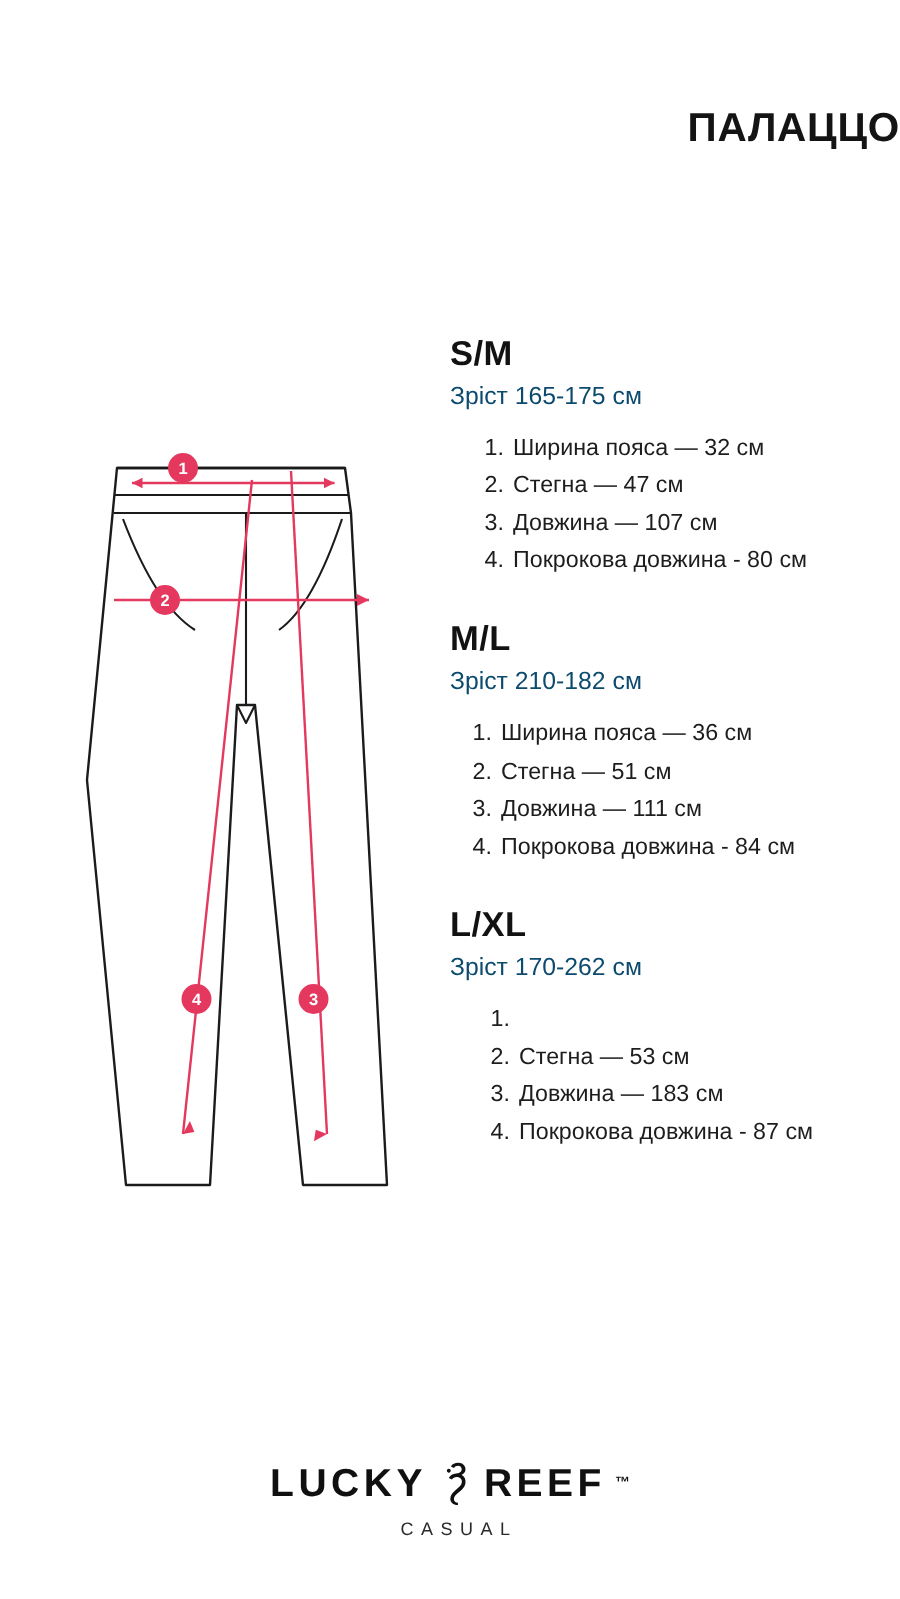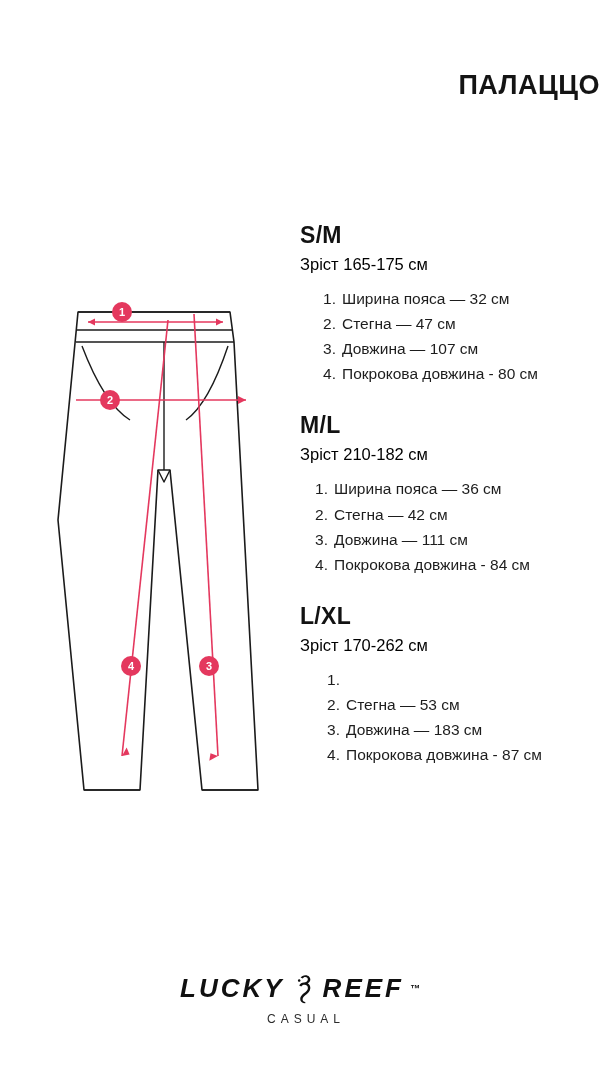--- a/index.html
+++ b/index.html
@@ -49,21 +49,21 @@
   .size-block { margin-bottom: 26px; }
   .size-name {
     font-size: 23px;
     font-weight: bold;
     color: #121212;
     letter-spacing: 0.3px;
     margin-bottom: 6px;
   }
   .size-height {
     font-size: 16.5px;
-    color: #000000;
+    color: #0c4a6e;
     margin-bottom: 12px;
   }
   .meas-list {
     list-style: none;
     margin: 0;
     padding: 0;
   }
   .meas-row {
     display: flex;
     font-size: 15.5px;
@@ -92,21 +92,20 @@
     text-align: center;
   }
   .brand {
     font-size: 26px;
     font-weight: bold;
     letter-spacing: 3px;
     color: #101010;
     display: inline-flex;
     align-items: center;
     gap: 10px;
-    font-style: italic;
   }
   .brand .tm {
     font-size: 10px;
     font-weight: bold;
     letter-spacing: 0;
     vertical-align: super;
     margin-left: -4px;
   }
   .brand-mark { display: inline-block; line-height: 0; }
   .tagline {
@@ -210,21 +209,21 @@
   <div class="size-block">
     <div class="size-name">M/L</div>
     <div class="size-height">Зріст 210-182 см</div>
     <ul class="meas-list indent-2">
       <li class="meas-row">
         <span class="meas-num">1.</span>
         <span class="meas-text">Ширина пояса — 36 см</span>
       </li>
       <li class="meas-row">
         <span class="meas-num">2.</span>
-        <span class="meas-text">Стегна — 42 см</span>
+        <span class="meas-text">Стегна — 51 см</span>
       </li>
       <li class="meas-row">
         <span class="meas-num">3.</span>
         <span class="meas-text">Довжина — 111 см</span>
       </li>
       <li class="meas-row">
         <span class="meas-num">4.</span>
         <span class="meas-text">Покрокова довжина - 84 см</span>
       </li>
     </ul>

